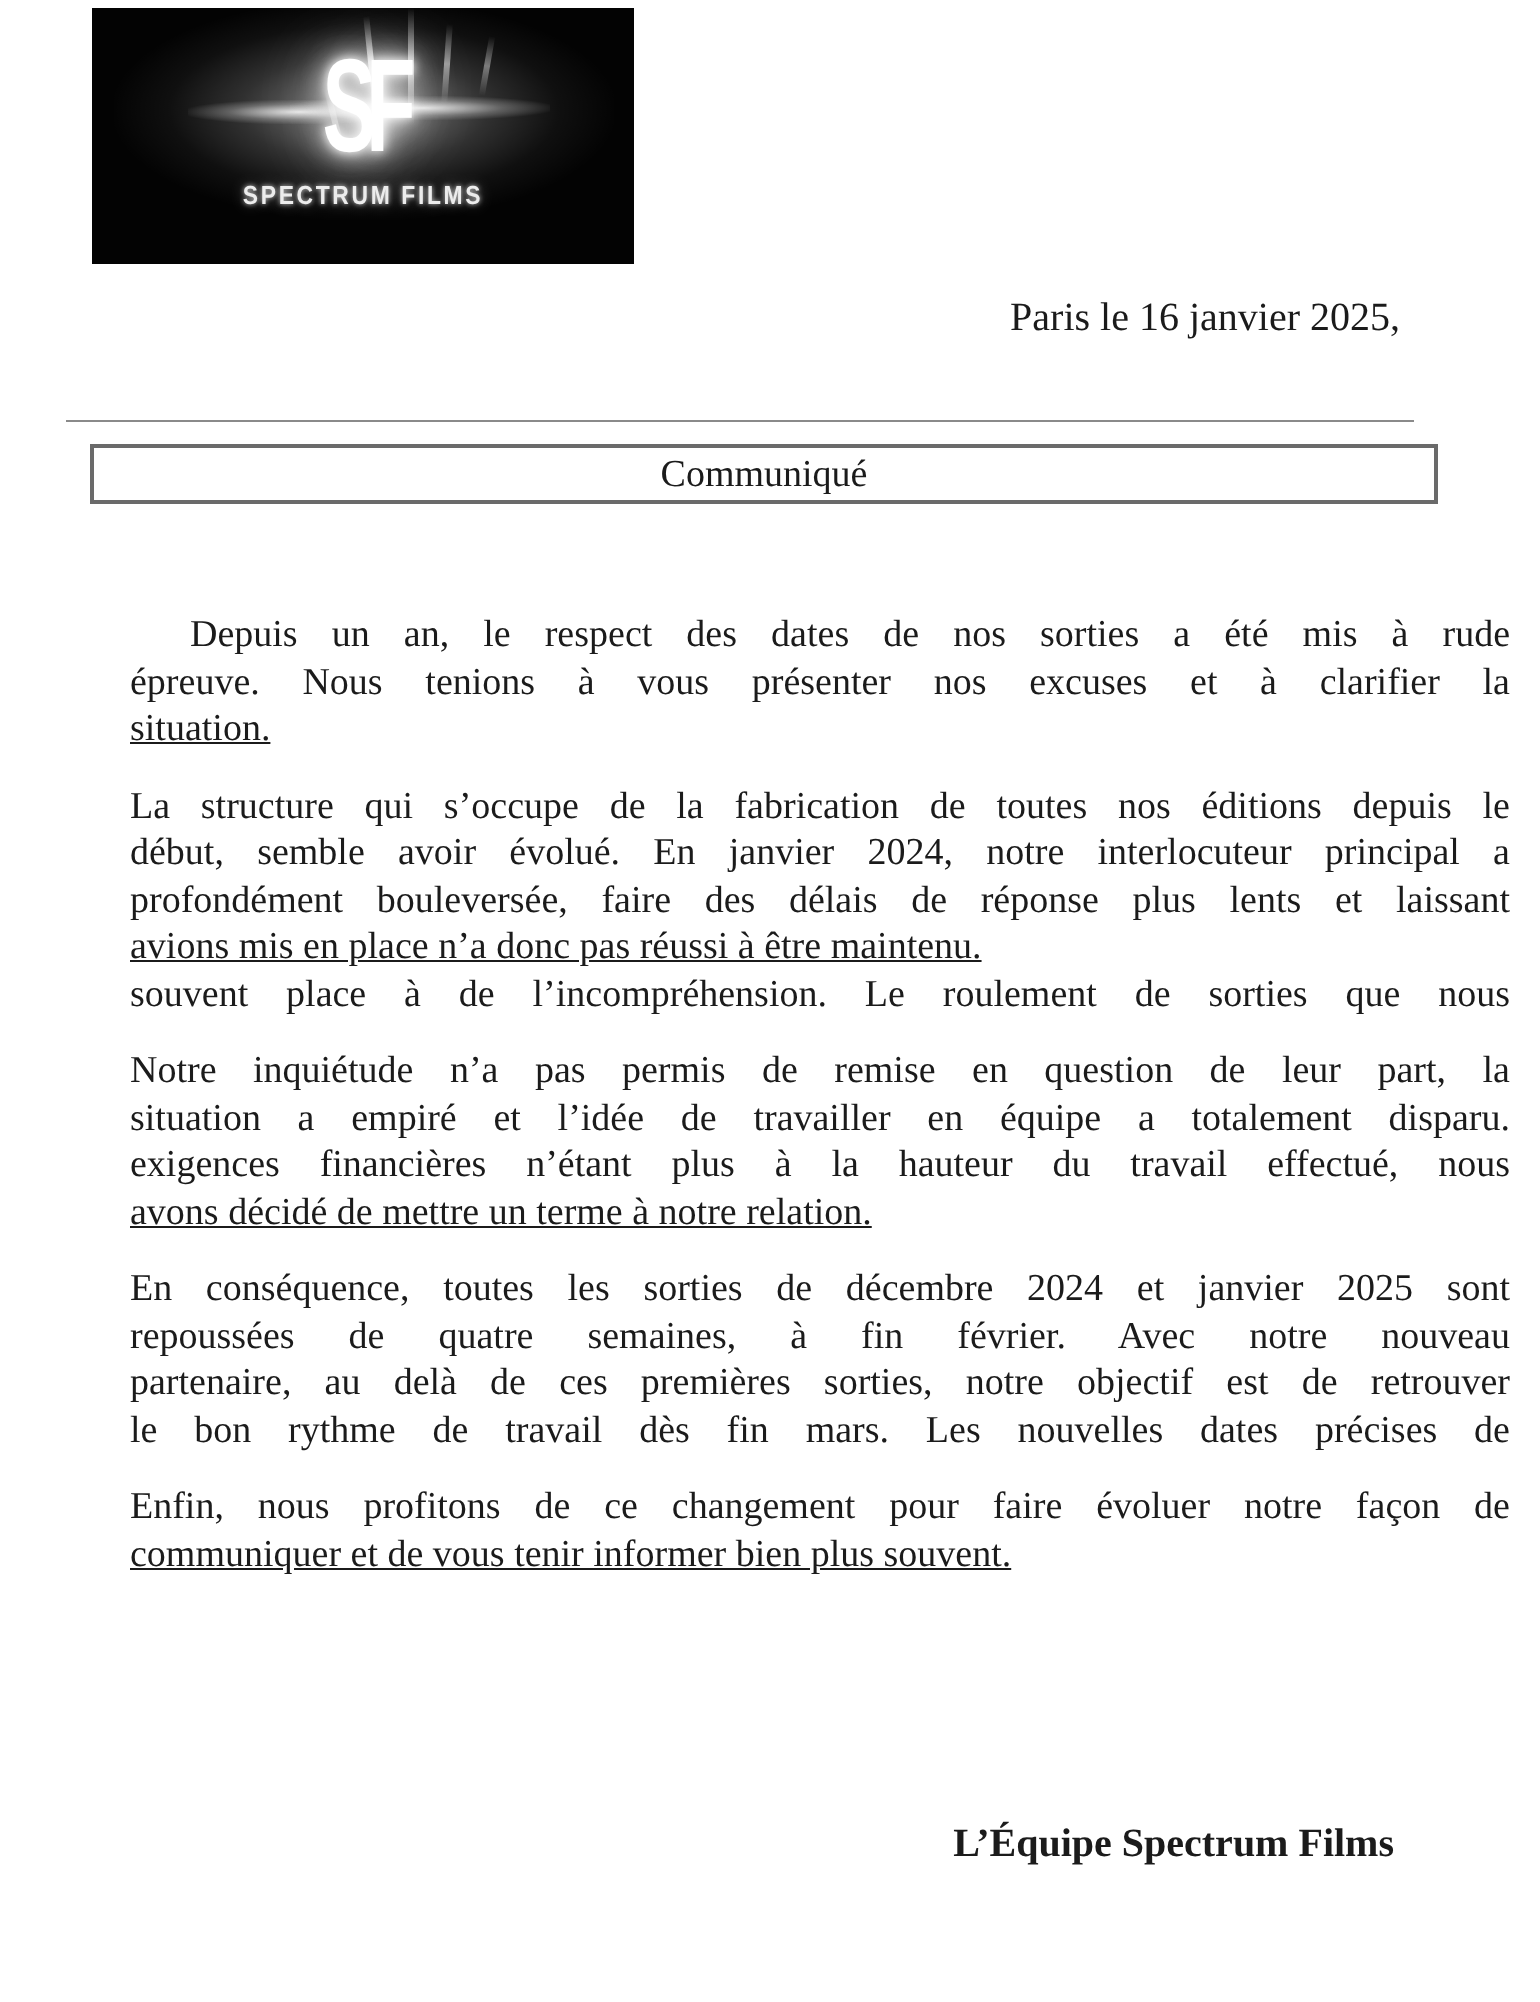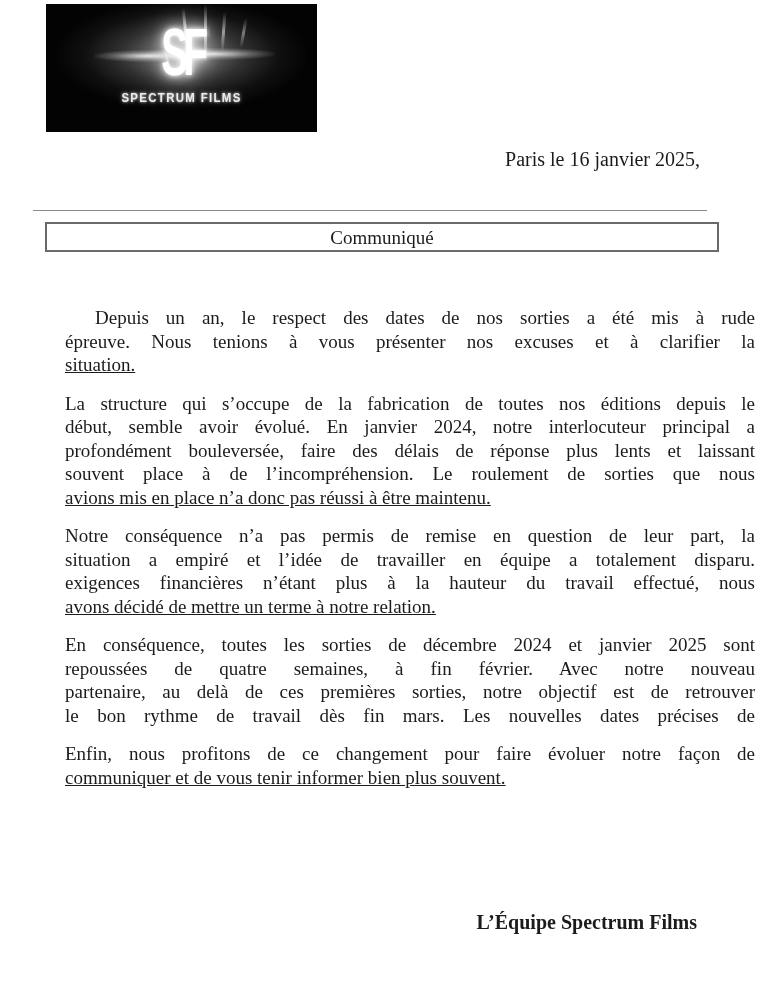--- a/index.html
+++ b/index.html
@@ -135,25 +135,25 @@
 <div class="document-body">
     <div class="para">
       <div class="line indent">Depuis un an, le respect des dates de nos sorties a été mis à rude</div>
       <div class="line">épreuve. Nous tenions à vous présenter nos excuses et à clarifier la</div>
       <div class="line last">situation.</div>
     </div>
     <div class="para">
       <div class="line">La structure qui s’occupe de la fabrication de toutes nos éditions depuis le</div>
       <div class="line">début, semble avoir évolué. En janvier 2024, notre interlocuteur principal a</div>
       <div class="line">profondément bouleversée, faire des délais de réponse plus lents et laissant</div>
+      <div class="line last">avions mis en place n’a donc pas réussi à être maintenu.</div>
       <div class="line">souvent place à de l’incompréhension. Le roulement de sorties que nous</div>
-      <div class="line last">avions mis en place n’a donc pas réussi à être maintenu.</div>
     </div>
     <div class="para">
-      <div class="line">Notre conséquence n’a pas permis de remise en question de leur part, la</div>
+      <div class="line">Notre inquiétude n’a pas permis de remise en question de leur part, la</div>
       <div class="line">situation a empiré et l’idée de travailler en équipe a totalement disparu.</div>
       <div class="line">exigences financières n’étant plus à la hauteur du travail effectué, nous</div>
       <div class="line last">avons décidé de mettre un terme à notre relation.</div>
     </div>
     <div class="para">
       <div class="line">En conséquence, toutes les sorties de décembre 2024 et janvier 2025 sont</div>
       <div class="line">repoussées de quatre semaines, à fin février. Avec notre nouveau</div>
       <div class="line">partenaire, au delà de ces premières sorties, notre objectif est de retrouver</div>
       <div class="line">le bon rythme de travail dès fin mars. Les nouvelles dates précises de</div>
     </div>

